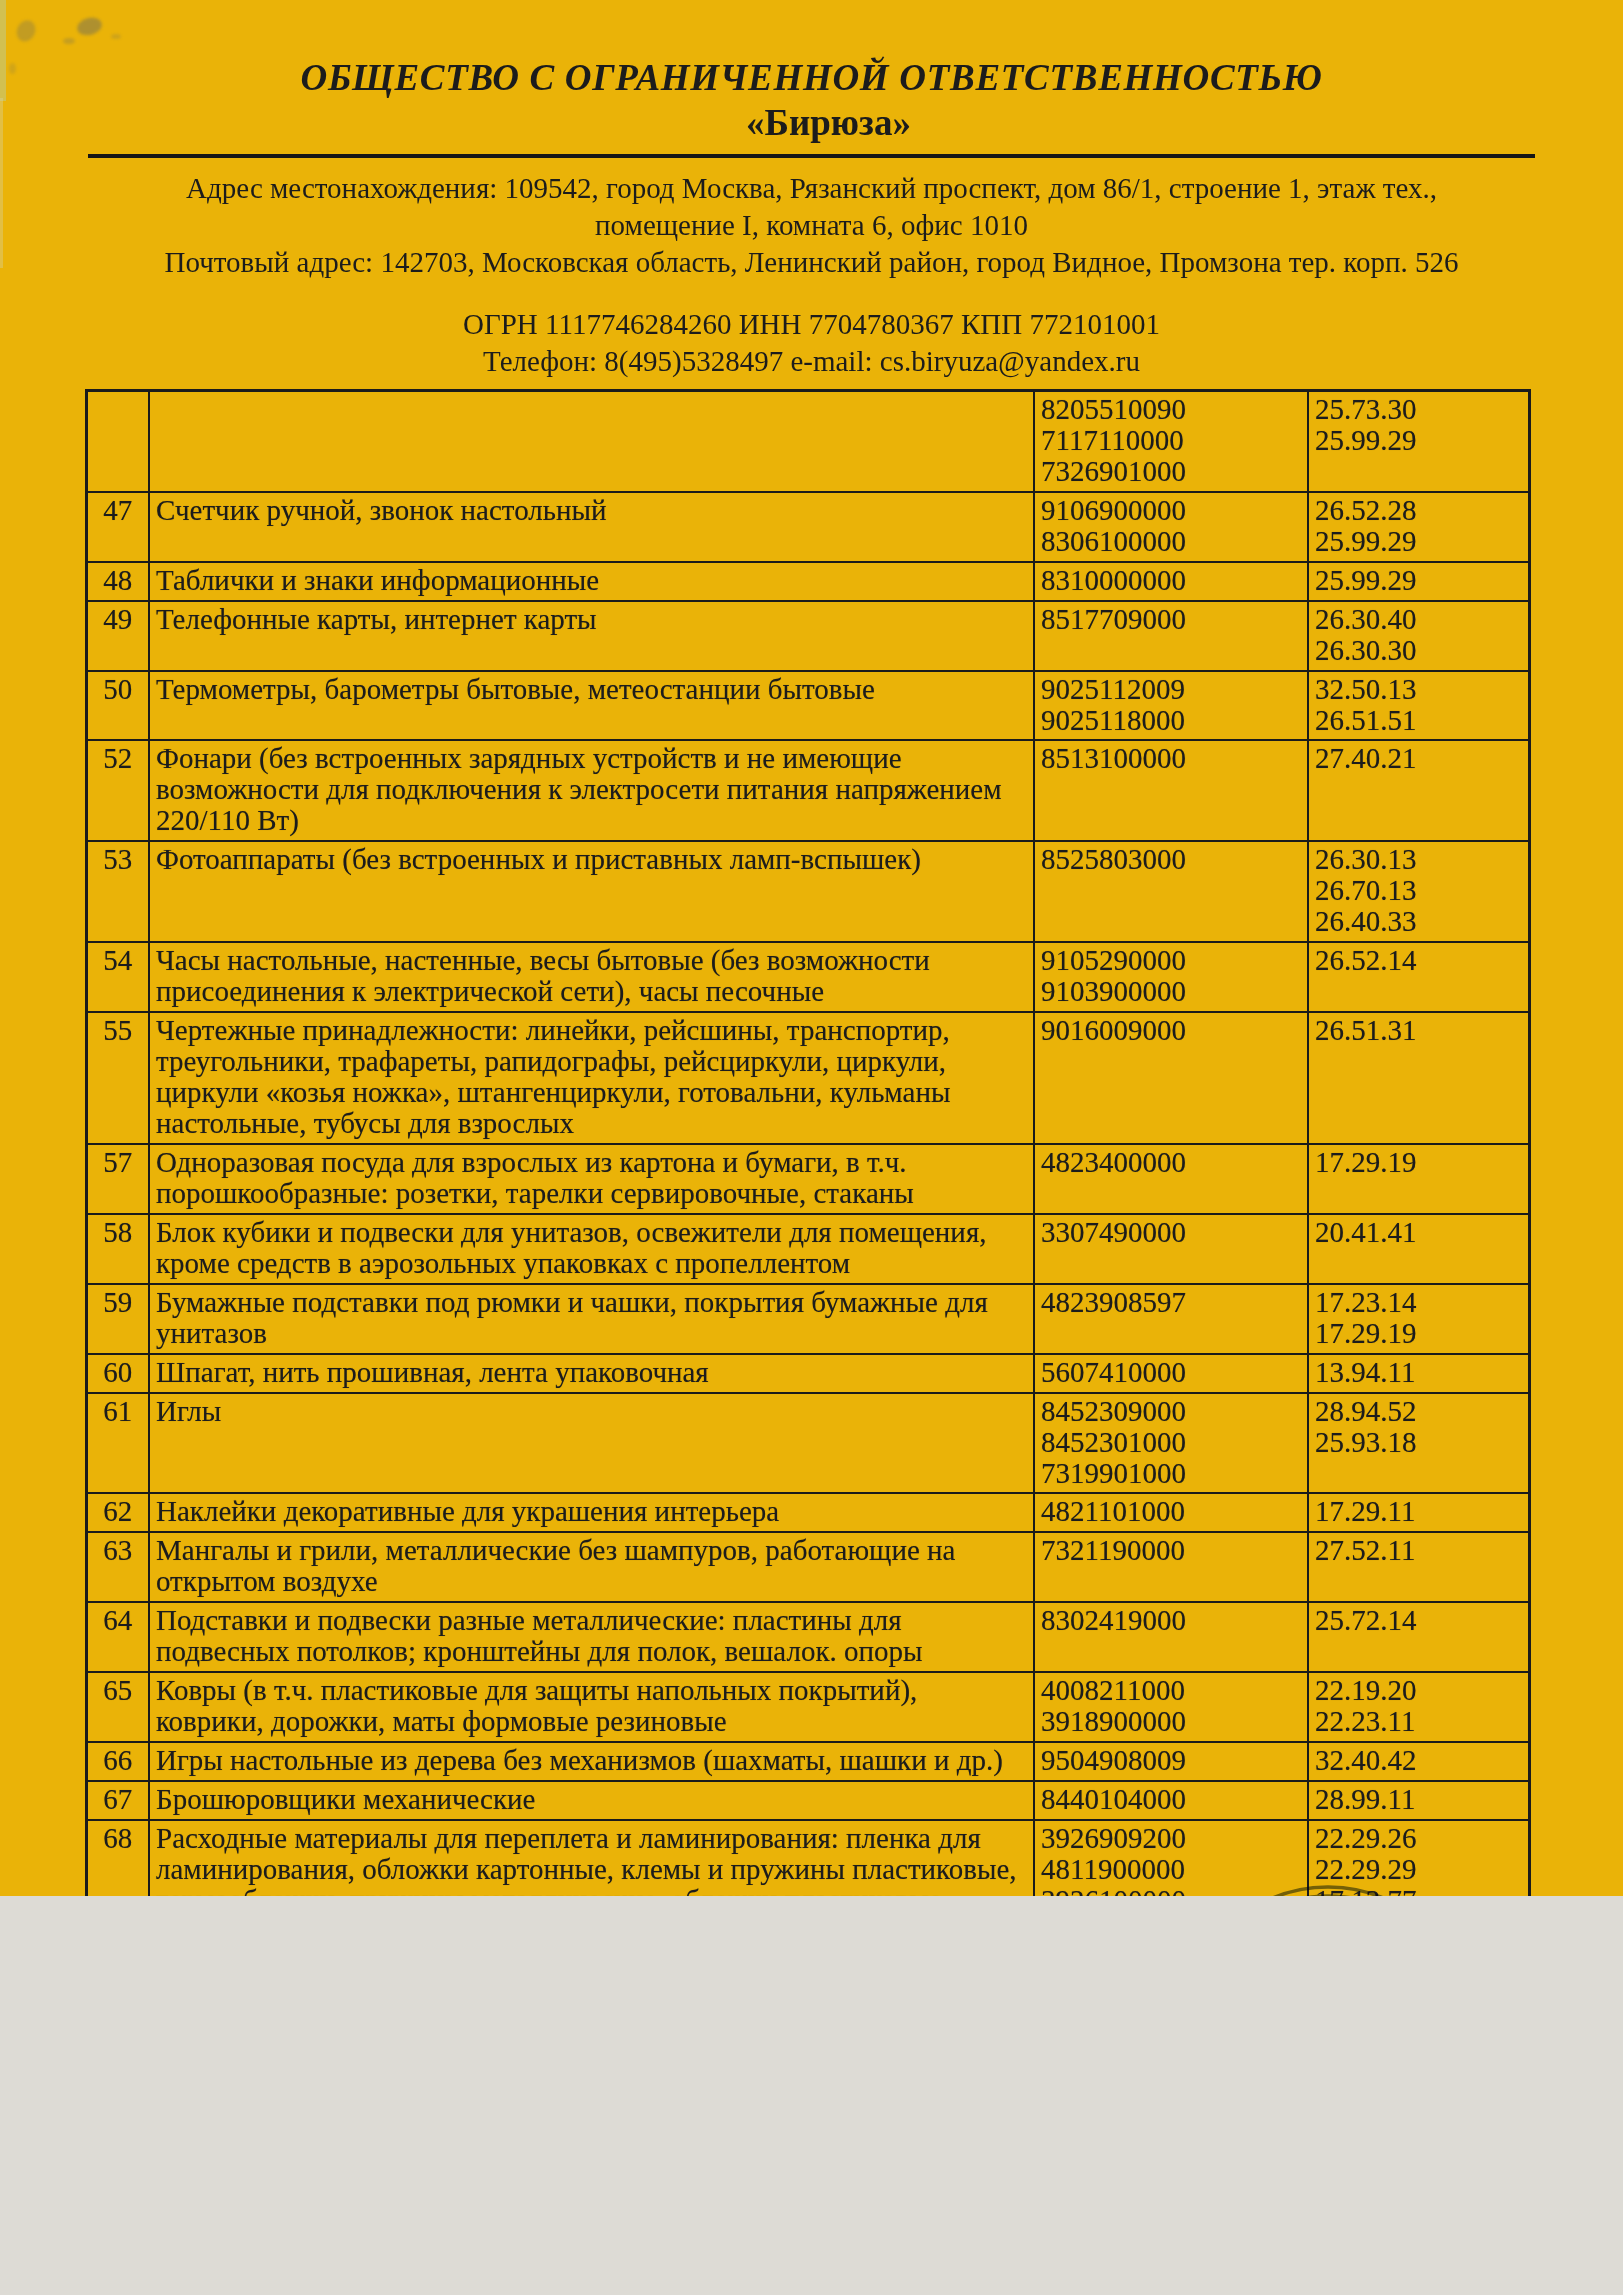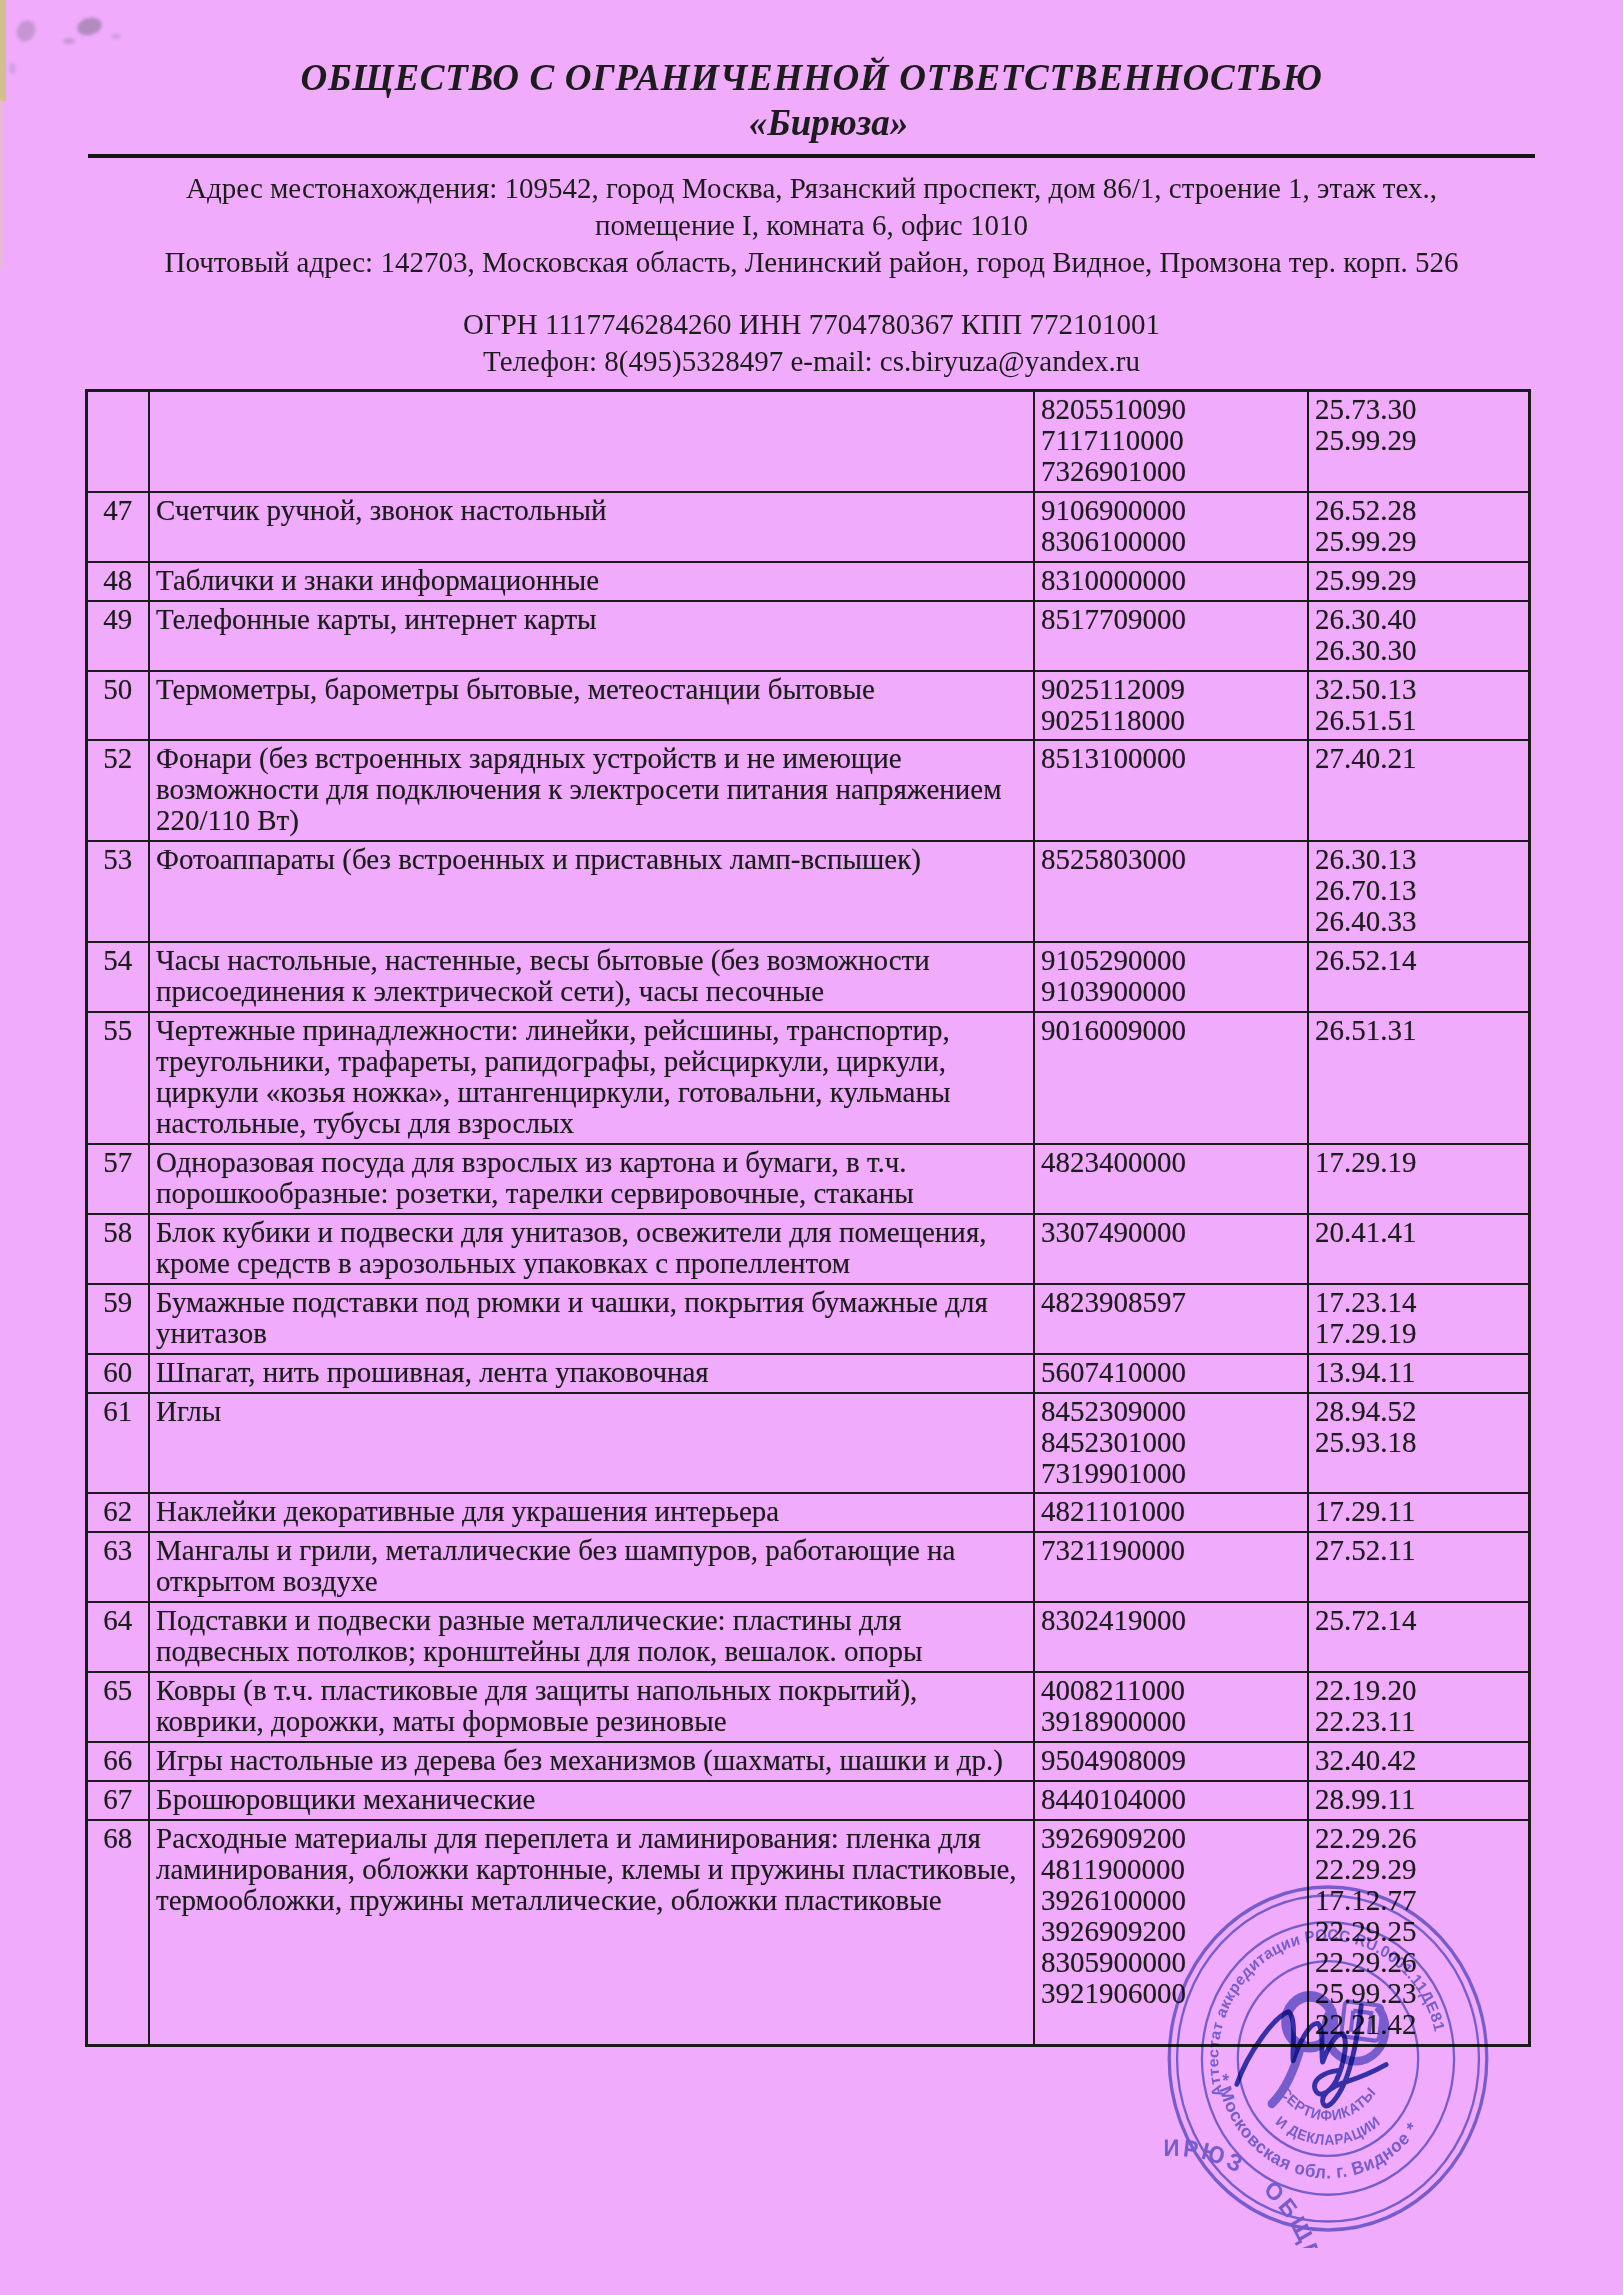--- a/index.html
+++ b/index.html
@@ -1,38 +1,38 @@
 <!DOCTYPE html>
 <html style="font-size:10.5px"><head>
 <meta charset="utf-8">
 <style>
   html,body{margin:0;padding:0;background:#dddbd5;}
   .page{
     position:relative;
-    width:1623px;height:2295px;
+    width:1623px;height:1896px;
     background:linear-gradient(90deg,#edecе7 0%,#f4f3ef 5%,#f4f3ee 93%,#efeee9 100%);
-    background-color:#f0abfc;
+    background-color:#eab308;
     font-family:"Liberation Serif", serif;
     color:#1c1c1c;
     overflow:hidden;
   }
   
   .edge-sliver{position:absolute;left:0;top:0;width:5.9px;height:101px;background:#c9c468;opacity:.75;}
   .edge-sliver2{position:absolute;left:0;top:98px;width:3.3px;height:170px;background:#d6d2a0;opacity:.4;}
   .smudge{position:absolute;border-radius:50%;background:rgba(88,94,104,.55);filter:blur(1.6px);}
   .sm1{left:17px;top:19.6px;width:18.3px;height:22px;transform:rotate(25deg);opacity:.5;}
   .sm2{left:77px;top:18.3px;width:25px;height:17px;transform:rotate(-15deg);opacity:.75;}
   .sm3{left:63px;top:38px;width:11.8px;height:5.9px;opacity:.45;}
   .sm4{left:111px;top:34px;width:9.8px;height:5.2px;opacity:.35;}
   .sm5{left:9.2px;top:63px;width:6.5px;height:10.5px;opacity:.3;}
 
   
   .hdr{position:absolute;left:0;top:0;width:1623px;text-align:center;}
   .title{margin-top:56px;font-size:37px;line-height:43px;font-weight:bold;font-style:italic;letter-spacing:0.7px;}
-  .title2{font-size:37px;line-height:47px;font-weight:bold;font-style:italic;margin-left:34px;}
+  .title2{font-size:37px;line-height:47px;font-weight:bold;margin-left:34px;}
   .rule{width:1447px;height:4.6px;background:#161616;margin:7.9px auto 11.8px auto;}
   .addr{font-size:29px;line-height:37px;margin:0 46px;}
   .gap{height:25px;}
   .reg{font-size:29px;line-height:37px;}
 
   
   table.doc{
     position:absolute;left:85px;top:389px;
     width:1443px;border-collapse:collapse;table-layout:fixed;
     border:3.3px solid #1b1b1b;

